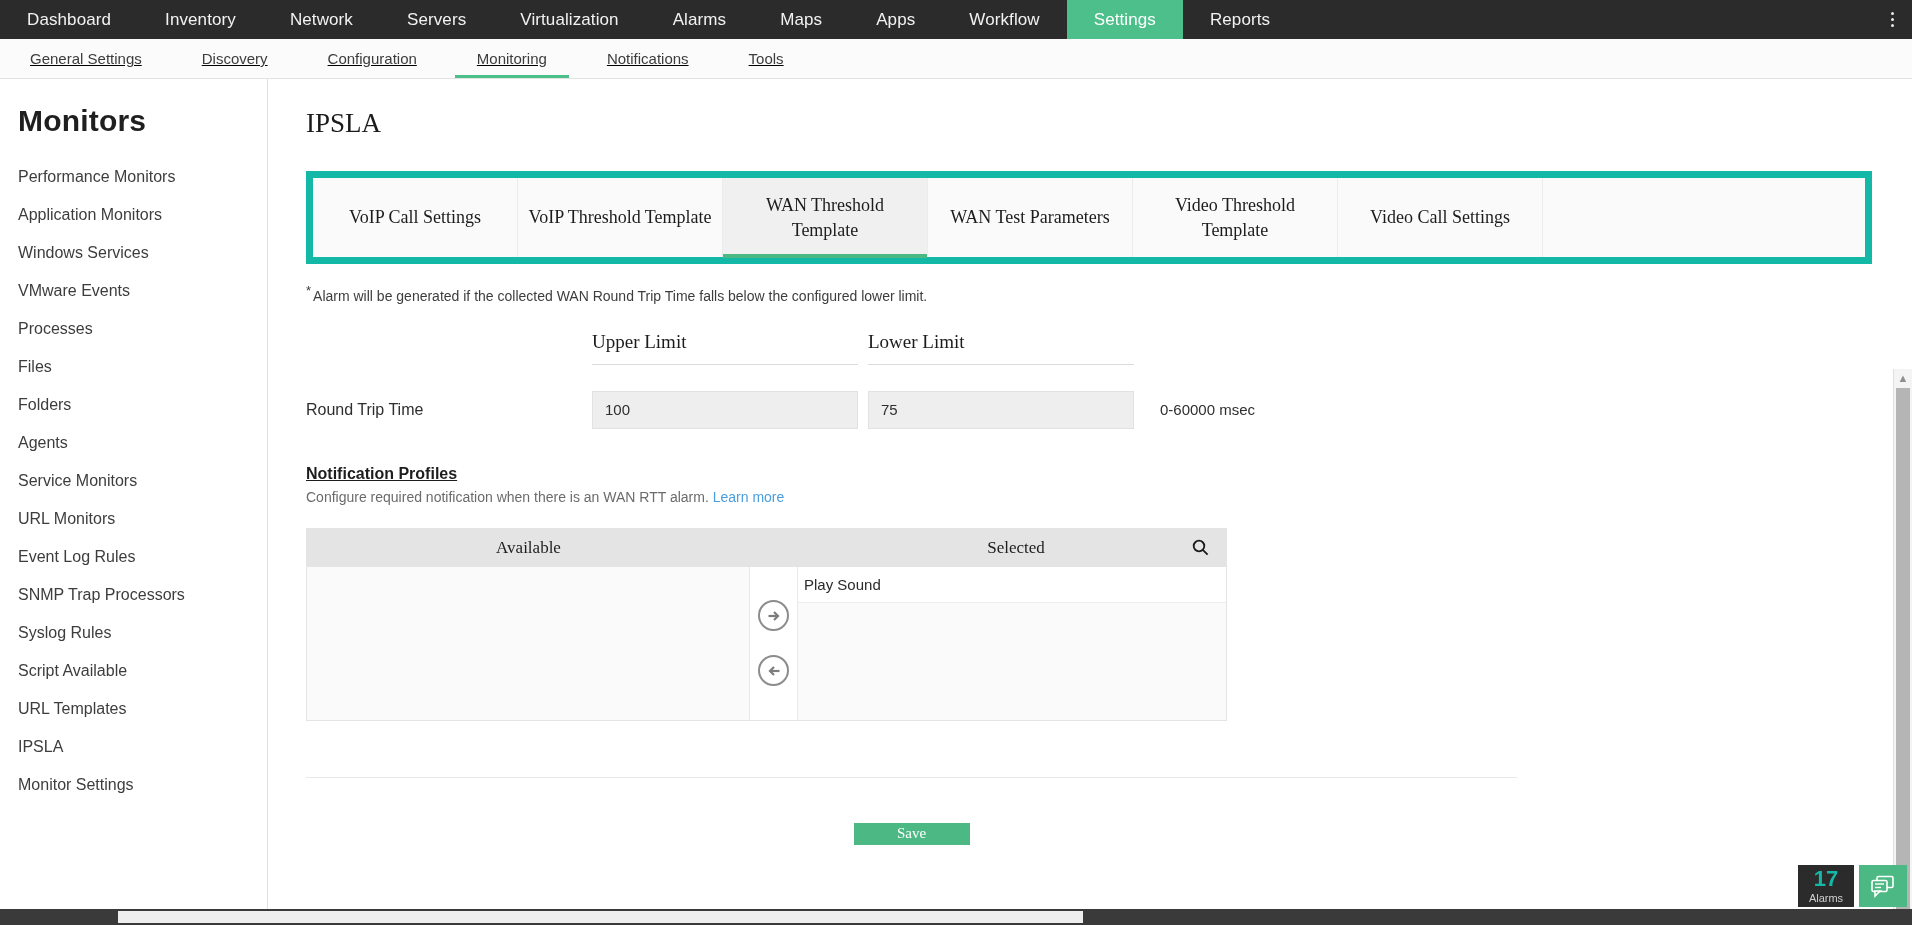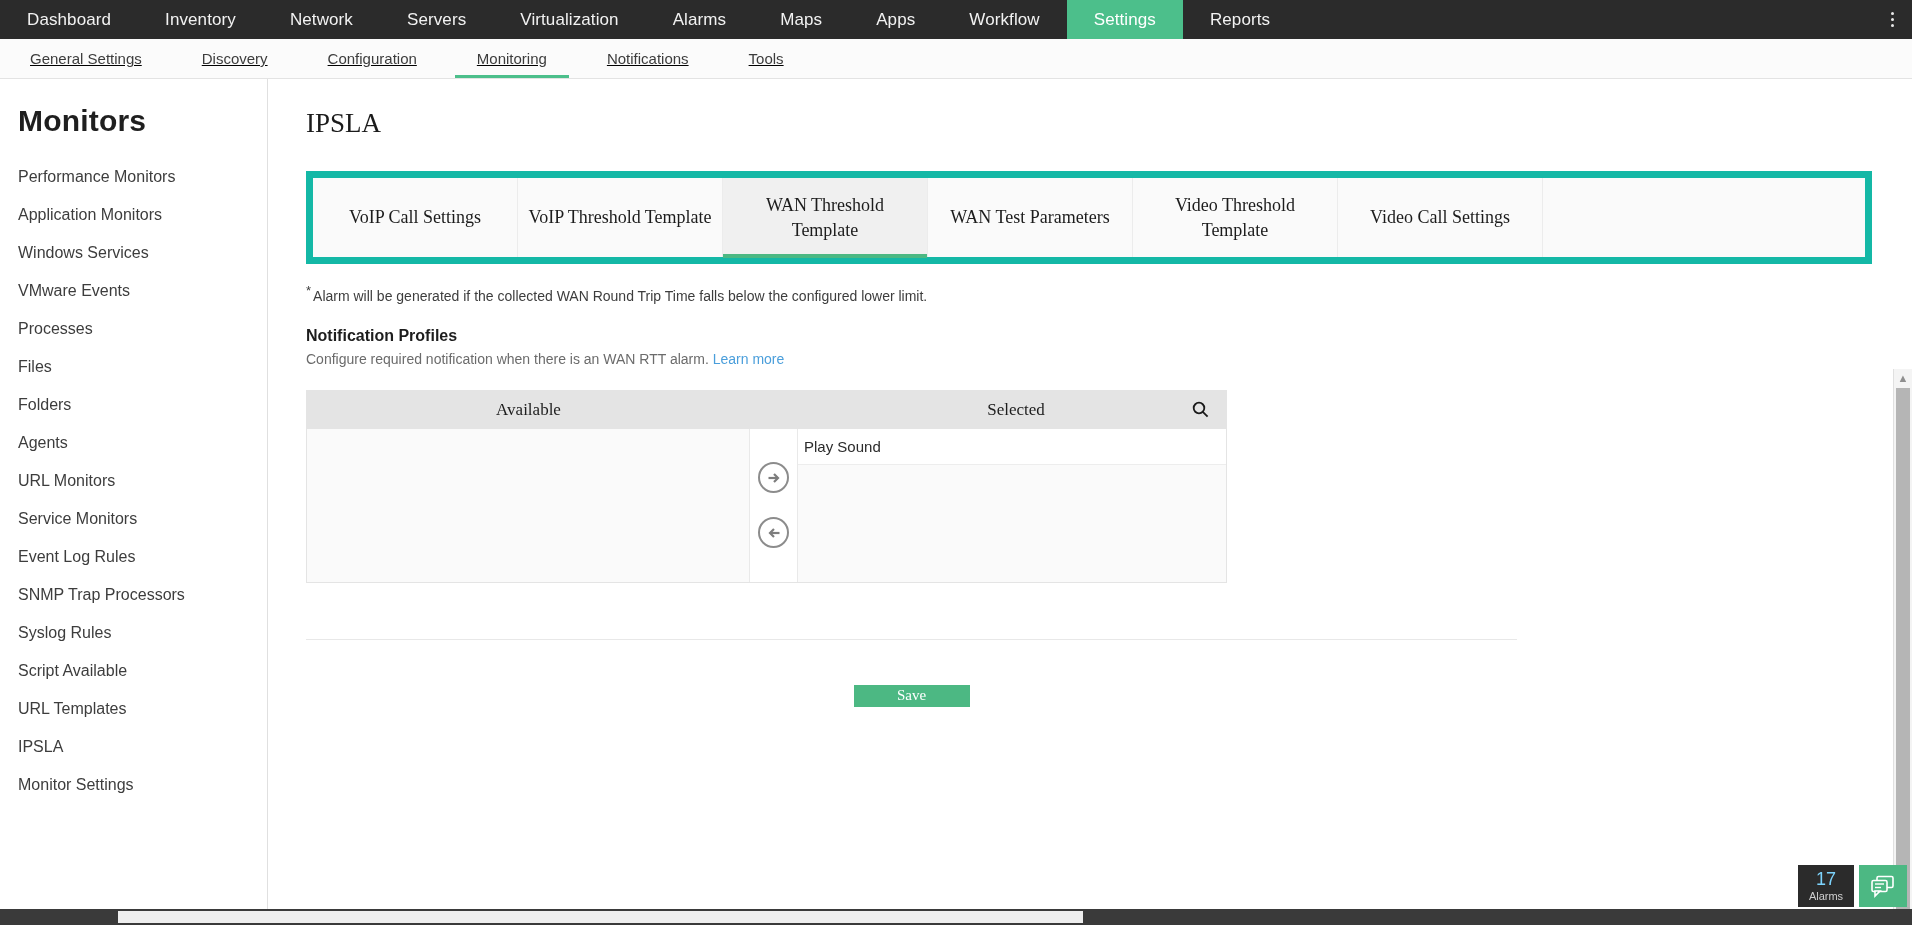--- a/index.html
+++ b/index.html
@@ -161,22 +161,22 @@
     border: 1px solid #e2e2e2;
     font-family: "Liberation Sans", sans-serif;
     font-size: 15px; color: #2f2f2f;
     padding: 0 12px;
     outline: none;
   }
   .limit-range { font-size: 15px; color: #2e2e2e; margin-left: 16px; }
 
   
   .np-title {
-    margin-top: 23px;
-    font-size: 16px; font-weight: bold; color: #1d1d1d;
+    margin-top: 36px;
+    font-size: 16px; font-weight: bold; color: #1d1d1d; text-decoration: underline;
   }
   .np-sub {
     margin-top: 6px; font-size: 14px; color: #6b6b6b;
   }
   .np-sub a { color: #4a9edb; text-decoration: none; cursor: pointer; }
 
   
   .picker {
     margin-top: 23px;
     width: 921px;
@@ -261,21 +261,21 @@
 
   
   .alarm-badge {
     position: absolute; right: 58px; bottom: 18px;
     width: 56px; height: 42px;
     background: #2b2b2b;
     display: flex; flex-direction: column;
     align-items: center; justify-content: center;
     cursor: pointer;
   }
-  .alarm-count { color: #7dd3fc; font-size: 18px; font-weight: normal; line-height: 1; }
+  .alarm-count { color: #14b8a6; font-size: 22px; font-weight: bold; line-height: 1; }
   .alarm-label { color: #cfcfcf; font-size: 11px; margin-top: 2px; }
   .chat-btn {
     position: absolute; right: 5px; bottom: 18px;
     width: 48px; height: 42px;
     background: #4cb883;
     display: flex; align-items: center; justify-content: center;
     cursor: pointer;
   }
 </style>
 </head>
@@ -320,22 +320,22 @@
     <div class="sidebar-title">Monitors</div>
     <div id="sidebar-items">
         <div class="sidebar-item">Performance Monitors</div>
         <div class="sidebar-item">Application Monitors</div>
         <div class="sidebar-item">Windows Services</div>
         <div class="sidebar-item">VMware Events</div>
         <div class="sidebar-item">Processes</div>
         <div class="sidebar-item">Files</div>
         <div class="sidebar-item">Folders</div>
         <div class="sidebar-item">Agents</div>
+        <div class="sidebar-item">Service Monitors</div>
         <div class="sidebar-item">URL Monitors</div>
-        <div class="sidebar-item">Service Monitors</div>
         <div class="sidebar-item">Event Log Rules</div>
         <div class="sidebar-item">SNMP Trap Processors</div>
         <div class="sidebar-item">Syslog Rules</div>
         <div class="sidebar-item">Script Available</div>
         <div class="sidebar-item">URL Templates</div>
         <div class="sidebar-item">IPSLA</div>
         <div class="sidebar-item">Monitor Settings</div>
       </div>
   </div>
 
@@ -350,20 +350,32 @@
         <div class="tab">WAN Test Parameters</div>
         <div class="tab">Video Threshold Template</div>
         <div class="tab">Video Call Settings</div>
         <div class="tab tab-filler"></div>
       </div>
 
     <div class="note">
       <sup>*</sup><span>Alarm will be generated if the collected WAN Round Trip Time falls below the configured lower limit.</span>
     </div>
 
+    <div class="limits">
+      <div class="limit-head-row">
+        <div class="limit-head">Upper Limit</div>
+        <div class="limit-head">Lower Limit</div>
+      </div>
+      <div class="limit-value-row">
+        <div class="limit-label">Round Trip Time</div>
+        <input class="limit-input" type="text" value="100" style="">
+        <input class="limit-input" type="text" value="75" style="">
+        <div class="limit-range">0-60000 msec</div>
+      </div>
+    </div>
 
     <div class="np-title">Notification Profiles</div>
     <div class="np-sub">
       <span>Configure required notification when there is an WAN RTT alarm.</span>
       <a>Learn more</a>
     </div>
 
     <div class="picker">
       <div class="picker-head">
         <div class="picker-head-cell ph-available">Available</div>

